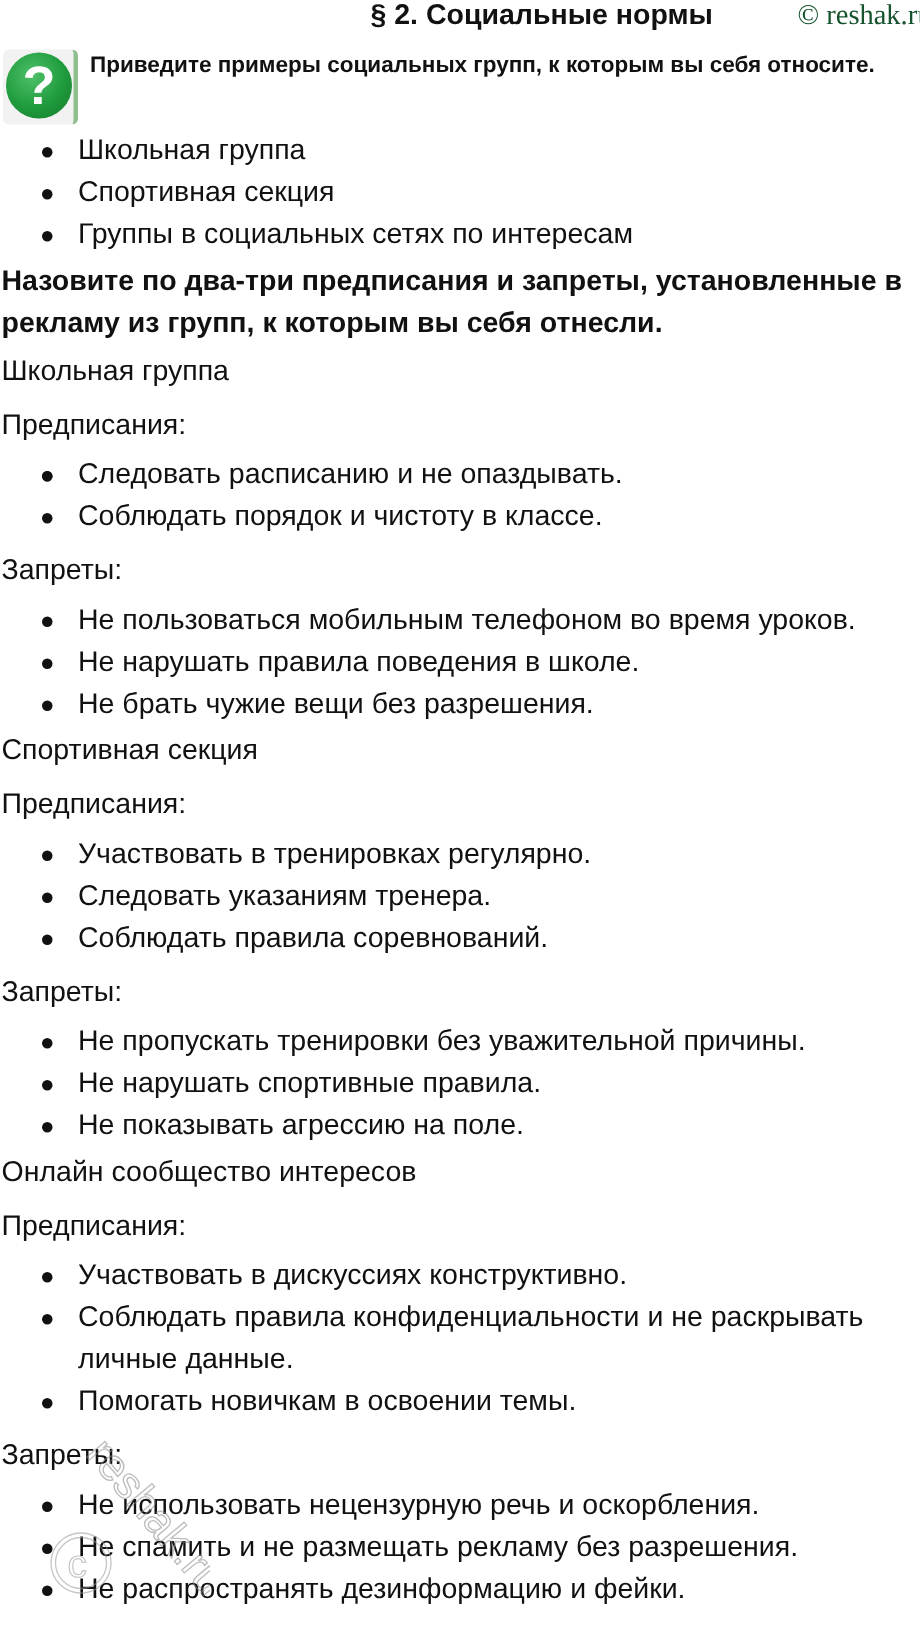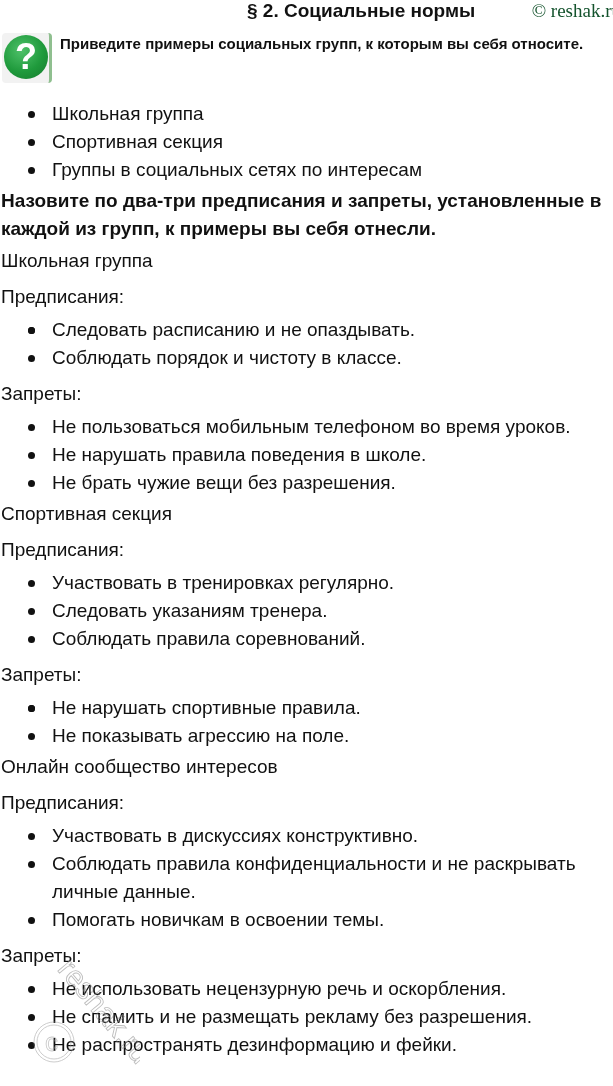--- a/index.html
+++ b/index.html
@@ -79,21 +79,21 @@
       left: 60px;
       top: 0px;
       width: 549px;
       font-size: 15px;
       font-weight: bold;
       line-height: 27px;
     }
     .content {
       position: absolute;
       left: 0;
-      top: 100px;
+      top: 87px;
       width: 613px;
     }
     ul.bullets {
       list-style: none;
       margin: 0;
       padding: 0;
     }
     ul.bullets li {
       position: relative;
       padding-left: 52px;
@@ -152,21 +152,21 @@
 </div>
 
 <div class="content">
 
   <ul class="bullets">
     <li><span class="dot"></span><span>Школьная группа</span></li>
     <li><span class="dot"></span><span>Спортивная секция</span></li>
     <li><span class="dot"></span><span>Группы в социальных сетях по интересам</span></li>
   </ul>
 
-  <div class="q2">Назовите по два-три предписания и запреты, установленные в каждой из групп, к примеры вы себя отнесли.</div>
+  <div class="q2">Назовите по два-три предписания и запреты, установленные в рекламу из групп, к которым вы себя отнесли.</div>
 
   <div class="plain group-title">Школьная группа</div>
   <div class="plain sub-label">Предписания:</div>
   <ul class="bullets">
     <li><span class="dot"></span></li>
     <li><span class="dot"></span><span>Следовать расписанию и не опаздывать.</span></li>
     <li><span class="dot"></span><span>Соблюдать порядок и чистоту в классе.</span></li>
   </ul>
   <div class="plain sub-label">Запреты:</div>
   <ul class="bullets">
@@ -177,21 +177,21 @@
 
   <div class="plain group-title">Спортивная секция</div>
   <div class="plain sub-label">Предписания:</div>
   <ul class="bullets">
     <li><span class="dot"></span><span>Участвовать в тренировках регулярно.</span></li>
     <li><span class="dot"></span><span>Следовать указаниям тренера.</span></li>
     <li><span class="dot"></span><span>Соблюдать правила соревнований.</span></li>
   </ul>
   <div class="plain sub-label">Запреты:</div>
   <ul class="bullets">
-    <li><span class="dot"></span></li>
+    <li><span class="dot"></span><span>Не пропускать тренировки без уважительной причины.</span></li>
     <li><span class="dot"></span><span>Не нарушать спортивные правила.</span></li>
     <li><span class="dot"></span><span>Не показывать агрессию на поле.</span></li>
   </ul>
 
   <div class="plain group-title">Онлайн сообщество интересов</div>
   <div class="plain sub-label">Предписания:</div>
   <ul class="bullets">
     <li><span class="dot"></span><span>Участвовать в дискуссиях конструктивно.</span></li>
     <li class="wrap-item"><span class="dot"></span><span>Соблюдать правила конфиденциальности и не раскрывать личные данные.</span></li>
     <li><span class="dot"></span><span>Помогать новичкам в освоении темы.</span></li>

